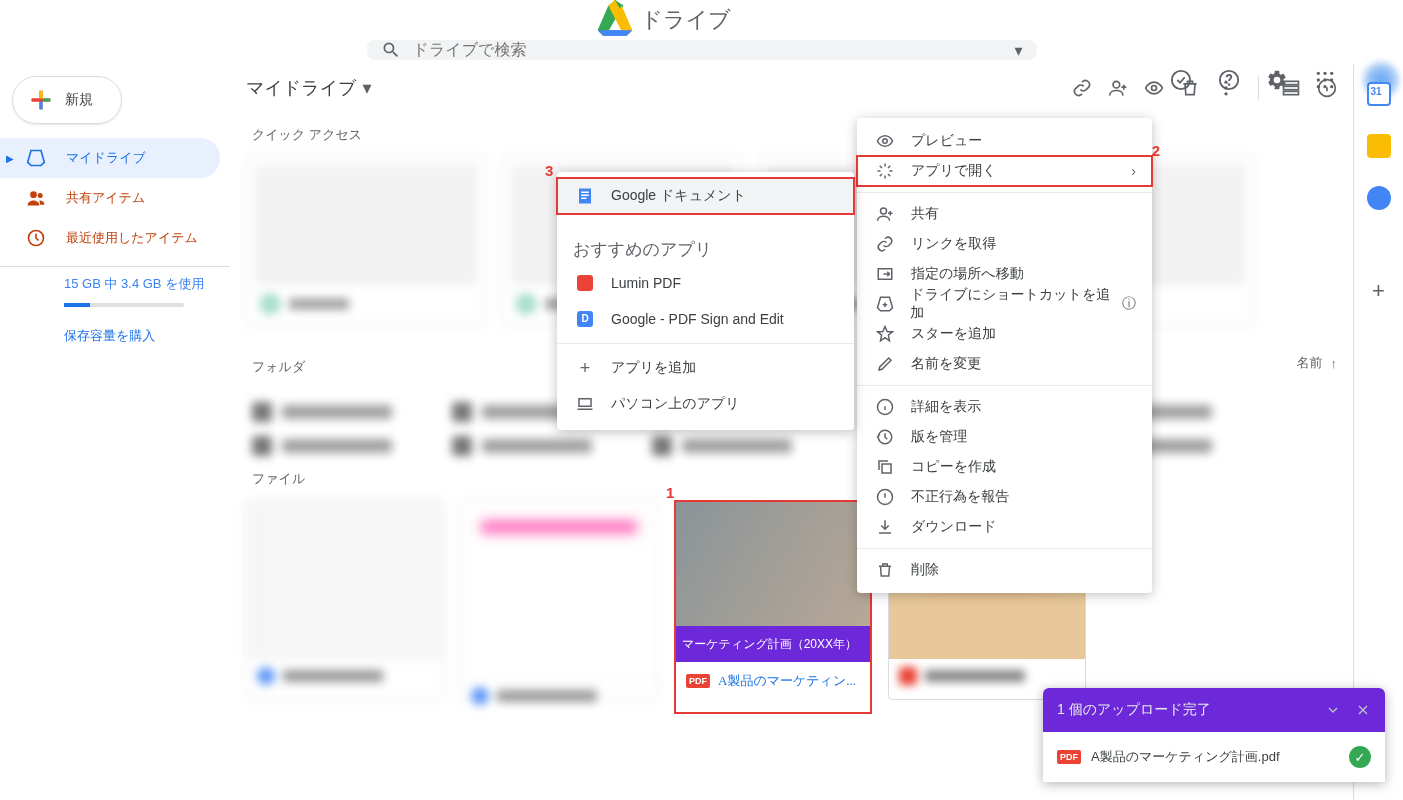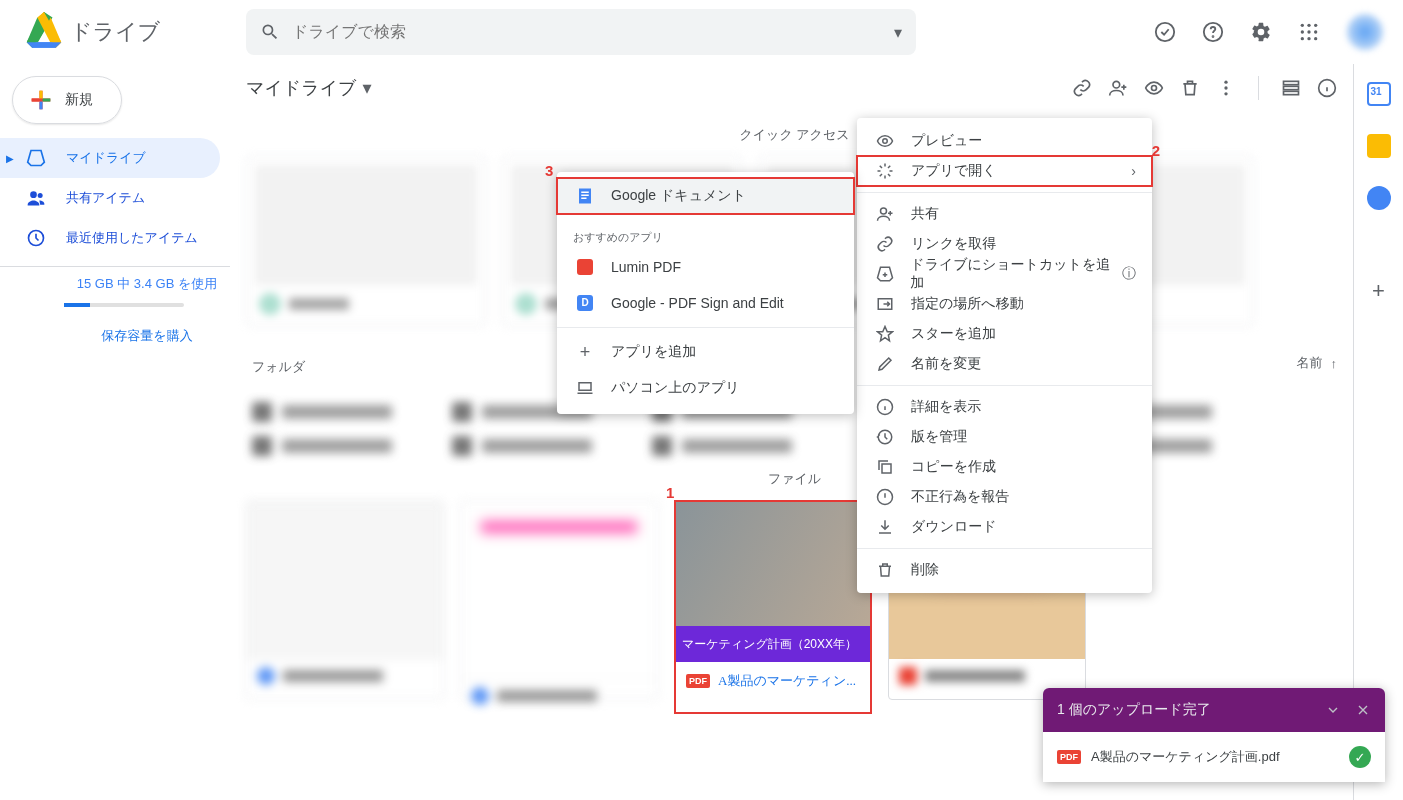--- a/index.html
+++ b/index.html
@@ -1,32 +1,32 @@
 <!DOCTYPE html>
 <html><head>
 <meta charset="utf-8">
 <style>
 * { box-sizing: border-box; margin: 0; padding: 0; font-family: Arial, "Helvetica Neue", sans-serif; }
 body { width: 1403px; height: 800px; overflow: hidden; background: #fff; position: relative; }
 
-.header { height: 64px; display: flex; align-items: center; padding: 0 16px; }
+.header { height: 64px; display: flex; align-items: center; padding: 0 0; flex-direction: column; }
 .logo-area { display: flex; align-items: center; width: 230px; }
 .drive-logo { width: 40px; height: 40px; margin-left: 8px; }
 .app-name { font-size: 22px; color: #5f6368; margin-left: 6px; }
 .search-bar { width: 670px; height: 46px; background: #f1f3f4; border-radius: 8px; display: flex; align-items: center; padding: 0 14px; }
 .search-bar input { flex: 1; border: none; background: transparent; font-size: 16px; color: #5f6368; outline: none; }
 .header-right { margin-left: auto; display: flex; align-items: center; gap: 8px; padding-right: 4px; }
 .icon-btn { width: 40px; height: 40px; border-radius: 50%; display: flex; align-items: center; justify-content: center; cursor: pointer; color: #5f6368; }
 .avatar { width: 36px; height: 36px; border-radius: 50%; background: radial-gradient(circle, #6aa9f4 10%, #c7ddf7 80%); filter: blur(3px); margin-left: 10px; }
 
-.body { display: flex; height: 736px; text-align: center; }
+.body { display: flex; height: 736px; }
 .sidebar { width: 230px; padding-top: 8px; }
 .new-btn { width: 110px; height: 48px; margin: 4px 0 14px 12px; border: 1px solid #dadce0; border-radius: 24px; display: flex; align-items: center; padding-left: 14px; box-shadow: 0 1px 2px rgba(0,0,0,.1); }
 .new-plus { font-size: 28px; margin-right: 10px; font-weight: 300; }
-.nav-item { height: 40px; display: flex; align-items: center; padding-left: 24px; color: #1d4ed8; font-size: 13px; border-radius: 0 20px 20px 0; margin-right: 10px; }
+.nav-item { height: 40px; display: flex; align-items: center; padding-left: 24px; color: #c2410c; font-size: 13px; border-radius: 0 20px 20px 0; margin-right: 10px; }
 .nav-item.active { background: #e8f0fe; color: #1a73e8; }
 .nav-item .ni-icon { width: 24px; margin-right: 18px; display: flex; justify-content: center; }
 .nav-item .caret { position: absolute; left: 6px; font-size: 10px; }
 .divider { border-top: 1px solid #dadce0; margin: 8px 0; }
 .storage-bar { margin: 10px 0 0 64px; width: 120px; height: 4px; background: #e0e0e0; border-radius: 2px; }
 .storage-bar .fill { width: 22%; height: 100%; background: #1a73e8; }
 .buy-link { margin: 20px 0 0 64px; color: #1a73e8; font-size: 13px; }
 
 .main { flex: 1; border-left: 0; position: relative; padding: 0 16px; }
 .toolbar { height: 48px; display: flex; align-items: center; }
@@ -73,24 +73,24 @@
 .ctx-item .ci-arrow { margin-left: auto; color: #5f6368; }
 .ctx-item.hl { outline: 2px solid #e53935; outline-offset: -1px; }
 .ctx-item.hl .ann2 { position: absolute; right: -8px; top: -14px; color: #e53935; font-weight: bold; font-size: 15px; }
 .ctx-sep { border-top: 1px solid #e8eaed; margin: 6px 0; }
 
 .sub-menu { position: absolute; top: 172px; left: 557px; width: 297px; background: #fff; border-radius: 4px; box-shadow: 0 2px 12px rgba(0,0,0,.25); padding: 6px 0 8px 0; z-index: 60; }
 .sub-item { height: 36px; display: flex; align-items: center; padding: 0 16px; font-size: 14px; color: #3c4043; }
 .sub-item .si-icon { width: 24px; margin-right: 14px; display: flex; justify-content: center; }
 .sub-item.hl { background: #f1f3f4; outline: 2px solid #e53935; outline-offset: -1px; position: relative; }
 .sub-item.hl .ann3 { position: absolute; left: -12px; top: -16px; color: #e53935; font-weight: bold; font-size: 15px; }
-.sub-label { font-size: 11px; color: #5f6368; padding: 16px 16px 4px 16px; }
+.sub-label { font-size: 17px; color: #5f6368; padding: 24px 16px 4px 16px; }
 
 .uploader { position: absolute; right: 18px; bottom: 18px; width: 342px; background: #fff; box-shadow: 0 2px 12px rgba(0,0,0,.3); border-radius: 6px 6px 0 0; z-index: 70; }
-.up-head { background: #701a75; color: #e8eaed; height: 44px; display: flex; align-items: center; padding: 0 14px; font-size: 14px; border-radius: 6px 6px 0 0; }
+.up-head { background: #6d28d9; color: #e8eaed; height: 44px; display: flex; align-items: center; padding: 0 14px; font-size: 14px; border-radius: 6px 6px 0 0; }
 .up-head .up-right { margin-left: auto; display: flex; gap: 14px; color: #bdc1c6; }
 .up-row { height: 50px; display: flex; align-items: center; padding: 0 14px; font-size: 13px; color: #3c4043; }
 .up-row .fname { margin-left: 10px; }
 .up-row .chk { margin-left: auto; width: 22px; height: 22px; border-radius: 50%; background: #34a853; color: #fff; display: flex; align-items: center; justify-content: center; font-size: 13px; }
 
 .side-panel { width: 50px; border-left: 1px solid #dadce0; display: flex; flex-direction: column; align-items: center; padding-top: 18px; gap: 28px; }
 .sp-icon { width: 24px; height: 24px; border-radius: 4px; }
 .sp-cal { background: #fff; border: 2px solid #4285f4; position: relative; }
 .sp-cal::after { content: "31"; position: absolute; top: 2px; left: 2px; font-size: 10px; color: #4285f4; font-weight: bold; }
 .sp-keep { background: #fbbc04; }
@@ -425,34 +425,34 @@
       <span class="ci-icon">
         <svg width="18" height="18" viewBox="0 0 24 24" fill="none" stroke="currentColor" stroke-width="2">
           <path d="M10 14a5 5 0 007 0l3-3a5 5 0 00-7-7l-1 1M14 10a5 5 0 00-7 0l-3 3a5 5 0 007 7l1-1"></path>
         </svg>
       </span>
       <span>リンクを取得</span>
     </div>
   <div class="ctx-item">
       <span class="ci-icon">
         <svg width="18" height="18" viewBox="0 0 24 24" fill="none" stroke="currentColor" stroke-width="2">
+          <rect x="3" y="5" width="18" height="14"></rect>
+          <path d="M10 12h8M15 9l3 3-3 3"></path>
+        </svg>
+      </span>
+      <span>指定の場所へ移動</span>
+    </div>
+  <div class="ctx-item">
+      <span class="ci-icon">
+        <svg width="18" height="18" viewBox="0 0 24 24" fill="none" stroke="currentColor" stroke-width="2">
           <path d="M6 3h12l4 14-4 4H6l-4-4L6 3zM12 10v6M9 13h6"></path>
         </svg>
       </span>
       <span>ドライブにショートカットを追加</span>
       <span style="margin-left:4px;color:#5f6368">ⓘ</span>
-    </div>
-  <div class="ctx-item">
-      <span class="ci-icon">
-        <svg width="18" height="18" viewBox="0 0 24 24" fill="none" stroke="currentColor" stroke-width="2">
-          <rect x="3" y="5" width="18" height="14"></rect>
-          <path d="M10 12h8M15 9l3 3-3 3"></path>
-        </svg>
-      </span>
-      <span>指定の場所へ移動</span>
     </div>
   <div class="ctx-item">
       <span class="ci-icon">
         <svg width="18" height="18" viewBox="0 0 24 24" fill="none" stroke="currentColor" stroke-width="2">
           <path d="M12 2l3 7h7l-5.5 4.5L18 21l-6-4-6 4 1.5-7.5L2 9h7l3-7z"></path>
         </svg>
       </span>
       <span>スターを追加</span>
     </div>
   <div class="ctx-item">

